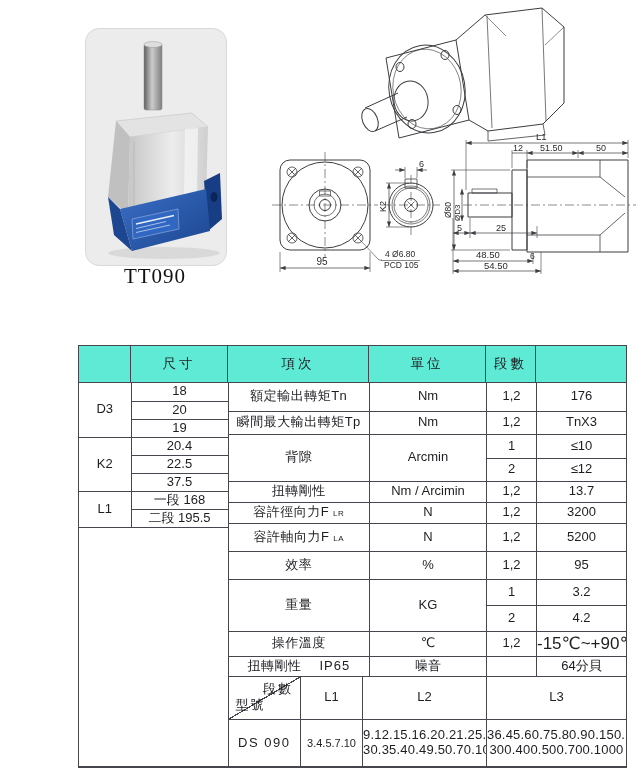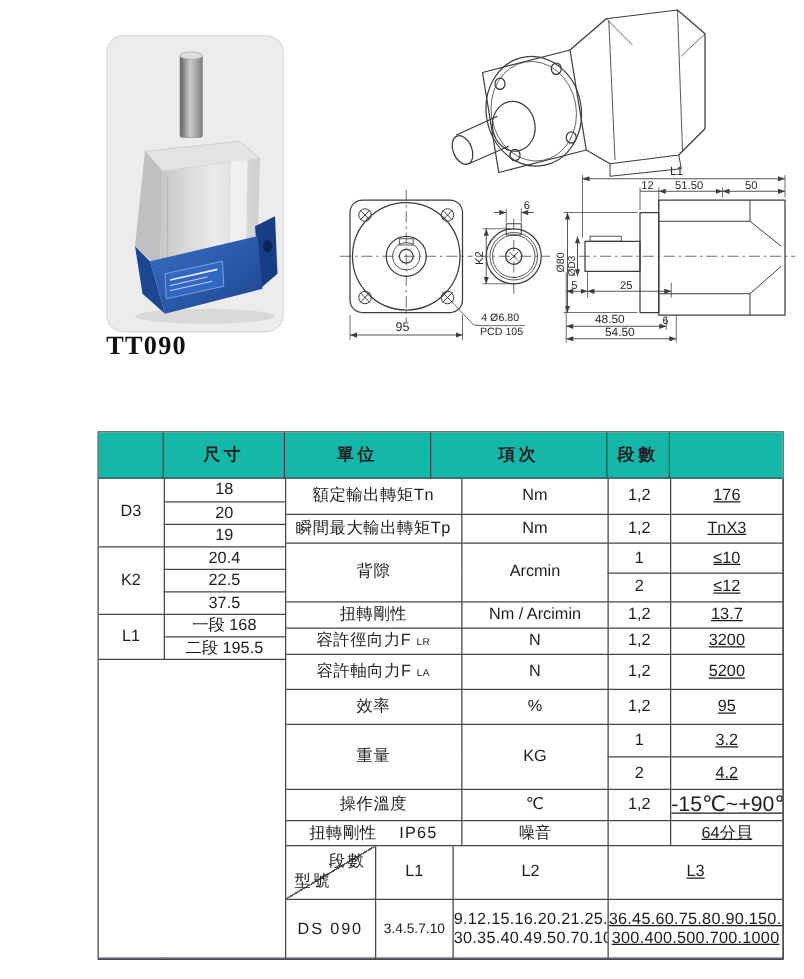--- a/index.html
+++ b/index.html
@@ -6,50 +6,50 @@
   .page{
     position:relative;width:643px;height:783px;background:#fff;
     font-family:"Liberation Sans","DejaVu Sans",sans-serif;color:#222;overflow:hidden;
   }
   
   .photo-card{
     position:absolute;left:85px;top:28px;width:140px;height:236px;
     background:#ececec;border:1px solid #d9d9d9;border-radius:14px;overflow:hidden;
   }
   .model-label{
-    position:absolute;left:85px;top:264px;width:140px;text-align:left;
-    font-family:"Liberation Serif","DejaVu Serif",serif;font-weight:bold;
+    position:absolute;left:85px;top:264px;width:140px;text-align:center;
+    font-family:"Liberation Serif","DejaVu Serif",serif;font-weight:normal;
     font-size:21px;letter-spacing:1px;color:#111;
   }
   
   .drawings{position:absolute;left:248px;top:0;}
   .drawings text{fill:#2b2b2b;font-family:"Liberation Sans","DejaVu Sans",sans-serif;}
   
   .spec-table{
     position:absolute;left:78px;top:345px;width:549px;
     border:1px solid #46464e;box-sizing:border-box;background:#fff;
     font-size:13px;color:#1d1d22;
   }
-  .spec-header{display:flex;height:37px;background:#14b8a6;font-weight:bold;}
+  .spec-header{display:flex;height:37px;background:#5eead4;}
   .spec-header .hcell{
     display:flex;align-items:center;justify-content:center;box-sizing:border-box;
     border-right:1px solid #46464e;border-bottom:1px solid #46464e;
     font-size:13.5px;letter-spacing:3px;
   }
   .spec-header .hcell:last-child{border-right:none;}
   .spec-body{display:flex;align-items:stretch;}
   table.tb{border-collapse:collapse;table-layout:fixed;}
   table.tb td{
     box-sizing:border-box;border-right:1px solid #46464e;border-bottom:1px solid #46464e;
     padding:0;text-align:center;vertical-align:middle;font-size:13px;line-height:1.15;
     overflow:hidden;white-space:nowrap;
   }
   td.item{text-align:left;padding-left:9px;letter-spacing:0.5px;}
   td.no-bb{border-bottom:none;}
-  td.no-br{border-right:none;text-decoration:underline;}
+  td.no-br{border-right:none;}
   .sub{font-size:8px;margin-left:4px;letter-spacing:0.5px;text-align:center;}
   .ip-extra{margin-left:18px;letter-spacing:1px;}
   td.ratio-vals{font-size:11px;line-height:1.55;text-align:left;padding-left:8px;letter-spacing:0.2px;}
   td.diag{position:relative;
     background:linear-gradient(to bottom right,transparent calc(50% - 0.6px),
       #46464e calc(50% - 0.6px),#46464e calc(50% + 0.6px),transparent calc(50% + 0.6px));}
   .diag-top{position:absolute;top:5px;right:7px;letter-spacing:2px;font-size:13px;}
   .diag-bottom{position:absolute;bottom:6px;left:7px;letter-spacing:2px;font-size:13px;}
   td.model-cell{letter-spacing:1.5px;}
 </style>
@@ -214,22 +214,22 @@
     <text x="248" y="231" font-size="9">25</text>
     <text x="228" y="258" font-size="9.5">48.50</text>
     <text x="236" y="269" font-size="9.5">54.50</text>
     <text x="282" y="259" font-size="8.5">6</text>
   </svg>
 
   <div class="spec-table">
     <div class="spec-header">
       <div class="hcell" style="width:52px"></div>
       <div class="hcell" style="width:97px">尺寸</div>
+      <div class="hcell" style="width:141px">項次</div>
       <div class="hcell" style="width:117px">單位</div>
-      <div class="hcell" style="width:141px">項次</div>
       <div class="hcell" style="width:50px">段數</div>
       <div class="hcell" style="flex:1"></div>
     </div>
 
     <div class="spec-body">
 
       <table class="tb" style="width:149px">
         <colgroup>
             <col style="width:52px">
             <col style="width:97px">

